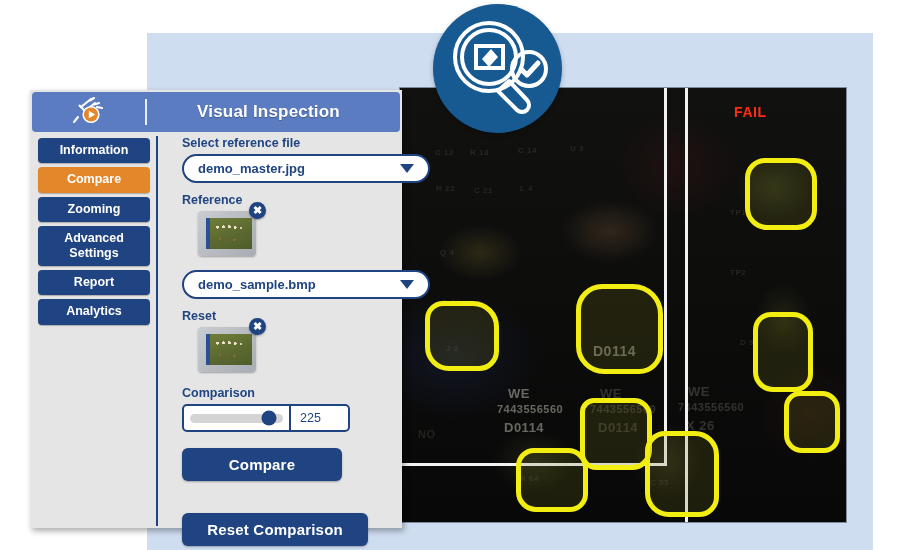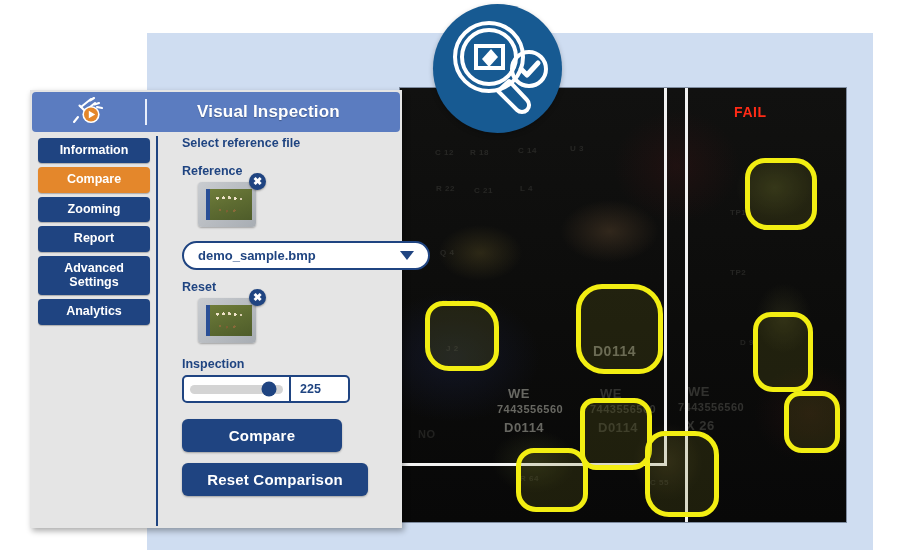--- a/index.html
+++ b/index.html
@@ -309,40 +309,40 @@
     width: 2px;
     height: 24px;
     background: #1f4481;
     flex: 0 0 auto;
   }
   .slider-value {
     flex: 1 1 auto;
     text-align: left;
     padding-left: 9px;
     color: #1f4481;
-    font-weight: bold;
+    font-weight: normal;
     font-size: 12.5px;
   }
 
   .btn {
     margin-left: 30px;
     width: 160px;
     height: 33px;
     border-radius: 6px;
     background: #1f4481;
     color: #fff;
     font-weight: bold;
     font-size: 15px;
     display: flex;
     align-items: center;
     justify-content: center;
     box-shadow: 0 1px 2px rgba(0,0,0,.3);
     letter-spacing: .2px;
   }
-  .btn.wide { width: 186px; }
+  .btn.wide { width: 186px; margin-top: 21px; }
 
   
   .magnifier-circle {
     position: absolute;
     left: 433px;
     top: 4px;
     width: 129px;
     height: 129px;
     border-radius: 50%;
     background: #175a92;
@@ -424,29 +424,33 @@
         </svg>
       </div>
       <div class="title-sep"></div>
       <div class="app-title">Visual Inspection</div>
     </div>
 
     <div class="nav" id="nav-list">
         <div class="nav-item">Information</div>
         <div class="nav-item active">Compare</div>
         <div class="nav-item">Zooming</div>
+        <div class="nav-item">Advanced Settings</div>
         <div class="nav-item">Report</div>
-        <div class="nav-item">Advanced Settings</div>
         <div class="nav-item">Analytics</div>
       </div>
     <div class="nav-sep"></div>
 
     <div class="form">
 
       <div class="field-label">Select reference file</div>
+      <div class="select">
+        <div class="value">demo_master.jpg</div>
+        <div class="caret"></div>
+      </div>
 
       <div class="gap-sm"></div>
       <div class="field-label">Reference</div>
       <div class="thumb-wrap">
         <div class="thumb">
           <div class="board"></div>
         </div>
         <div class="badge-x">✖</div>
       </div>
 
@@ -459,21 +463,21 @@
       <div class="gap-sm"></div>
       <div class="field-label">Reset</div>
       <div class="thumb-wrap">
         <div class="thumb">
           <div class="board"></div>
         </div>
         <div class="badge-x">✖</div>
       </div>
 
       <div class="gap-md"></div>
-      <div class="field-label">Inspection</div>
+      <div class="field-label">Comparison</div>
       <div class="slider-row">
         <div class="slider-track-wrap">
           <div class="slider-track">
             <div class="slider-thumb" id="slider-thumb" style="left: 85%;"></div>
           </div>
         </div>
         <div class="slider-div"></div>
         <div class="slider-value">225</div>
       </div>
 

